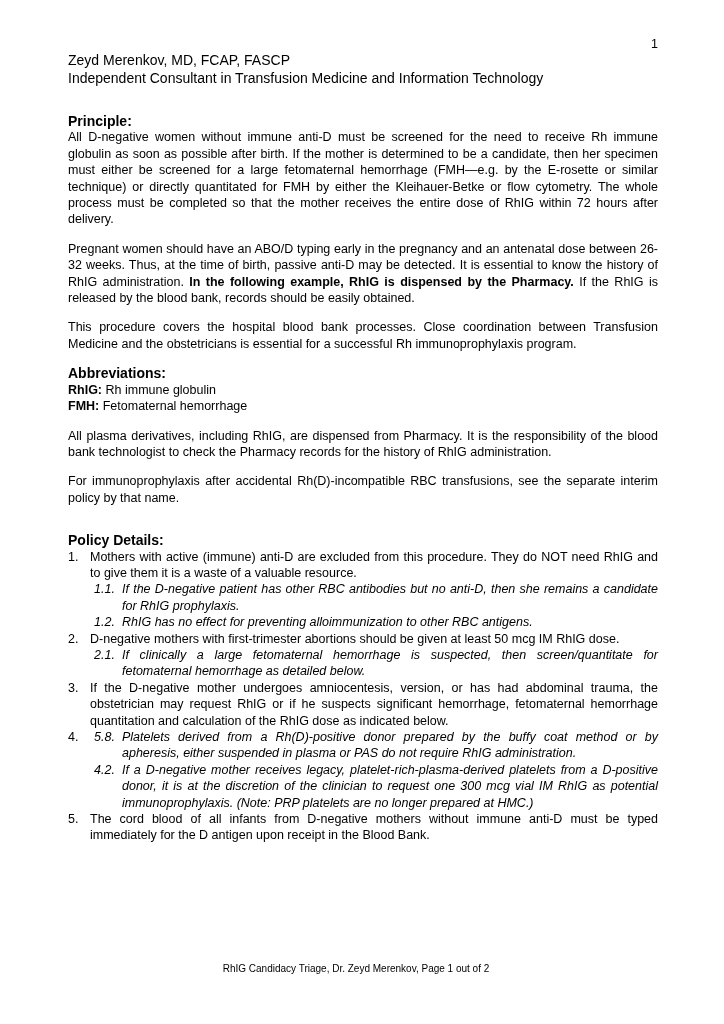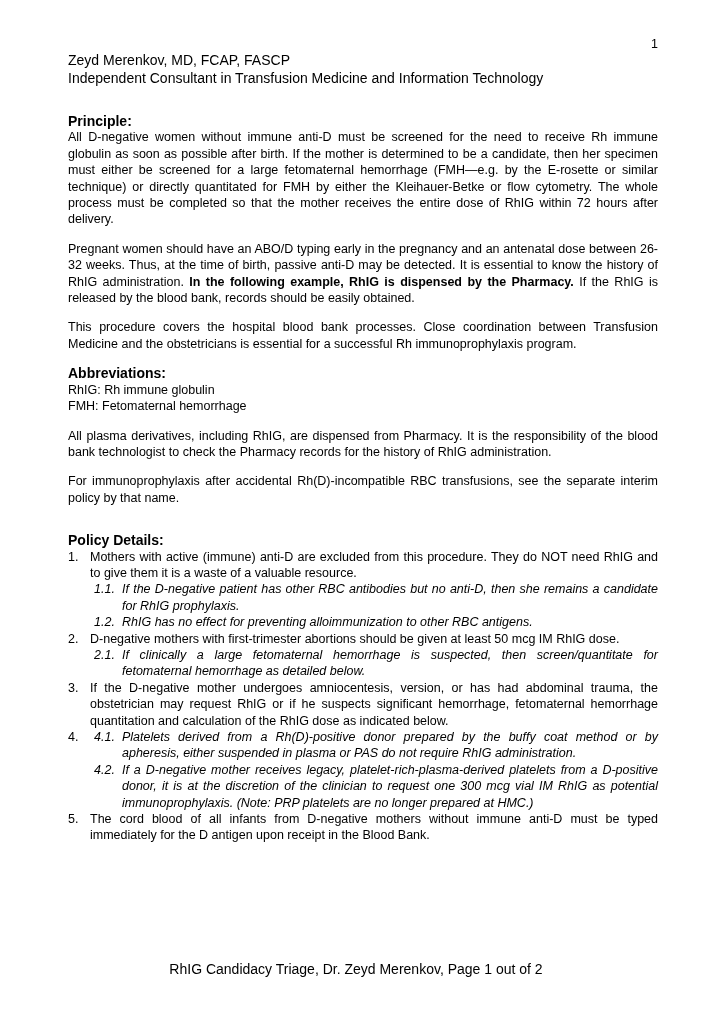--- a/index.html
+++ b/index.html
@@ -43,42 +43,42 @@
 
   p.body-text, .li-text {
     font-size: 12.5px;
     line-height: 16.4px;
     text-align: justify;
   }
   .abbr-row {
     font-size: 12.5px;
     line-height: 16.4px;
   }
-  .abbr-term { font-weight: normal; }
+  .abbr-term { font-weight: bold; }
   .inline-bold { font-weight: bold; }
 
   
   .policy-list { margin-top: 0; }
   .li { display: flex; align-items: flex-start; }
   .li .num {
     flex: 0 0 22px;
     font-size: 12.5px;
     line-height: 16.4px;
   }
   .li .li-body { flex: 1; min-width: 0; }
   .li.sub .num { flex: 0 0 28px; }
   .li.sub { margin-left: 4px; font-style: italic; }
 
   .footer {
     position: absolute;
     top: 961px;
     left: 0;
     right: 12px;
     text-align: center;
-    font-size: 14px;
+    font-size: 10px;
     line-height: 16px;
   }
 </style>
 </head>
 <body>
 
 <div class="page">
 
   <div class="page-number">1</div>
 
@@ -134,21 +134,21 @@
       <span class="num">3.</span>
       <div class="li-body">
         <p class="li-text">If the D-negative mother undergoes amniocentesis, version, or has had abdominal trauma, the obstetrician may request RhIG or if he suspects significant hemorrhage, fetomaternal hemorrhage quantitation and calculation of the RhIG dose as indicated below.</p>
       </div>
     </div>
 
     <div class="li">
       <span class="num">4.</span>
       <div class="li-body">
         <div class="li sub">
-          <span class="num">4.1.</span>
+          <span class="num">5.8.</span>
           <p class="li-text">Platelets derived from a Rh(D)-positive donor prepared by the buffy coat method or by apheresis, either suspended in plasma or PAS do not require RhIG administration.</p>
         </div>
         <div class="li sub">
           <span class="num">4.2.</span>
           <p class="li-text">If a D-negative mother receives legacy, platelet-rich-plasma-derived platelets from a D-positive donor, it is at the discretion of the clinician to request one 300 mcg vial IM RhIG as potential immunoprophylaxis.  (Note:  PRP platelets are no longer prepared at HMC.)</p>
         </div>
       </div>
     </div>
 
     <div class="li">

